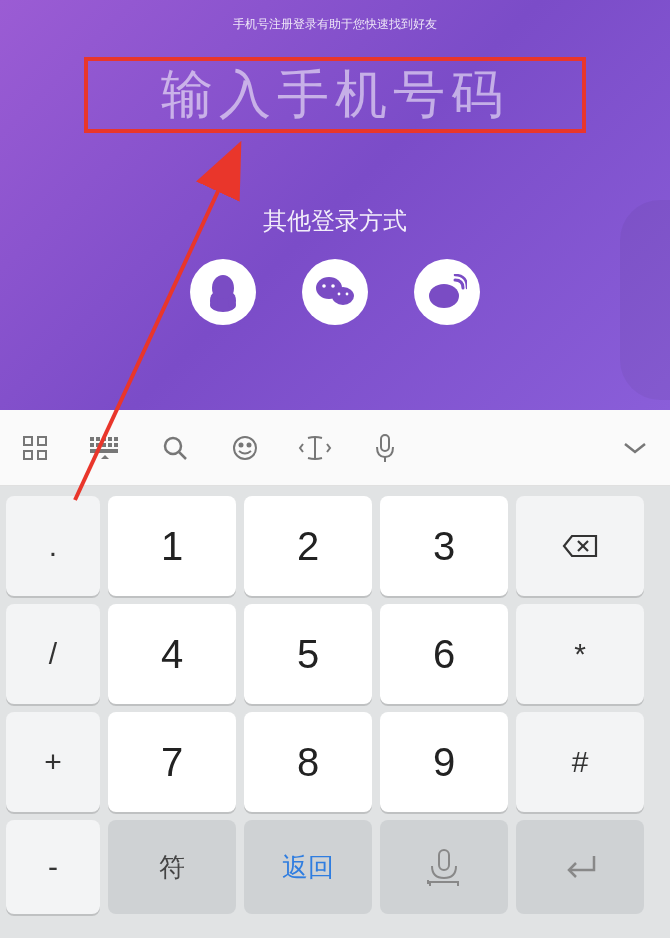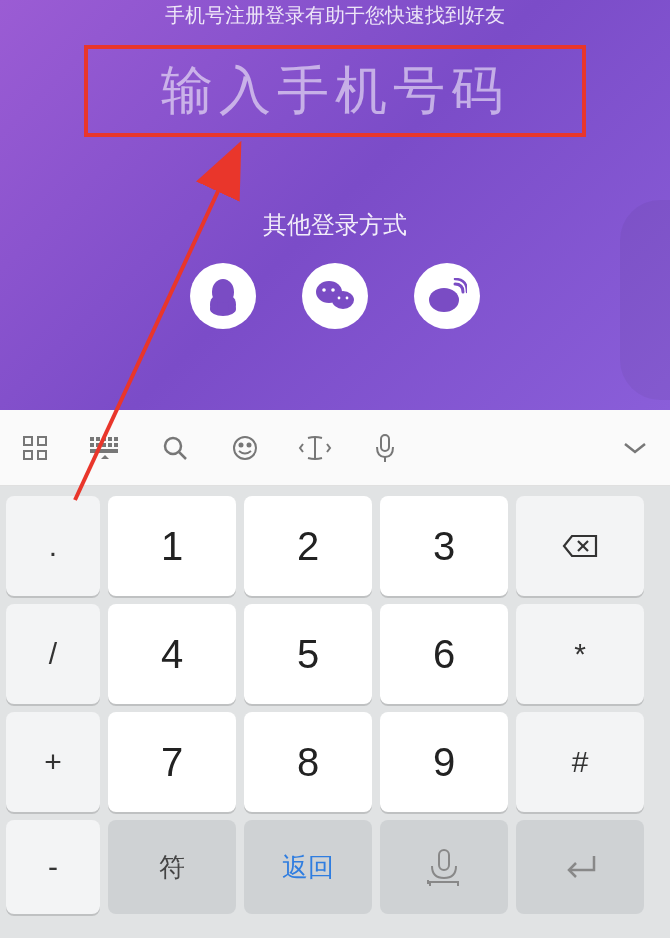--- a/index.html
+++ b/index.html
@@ -13,30 +13,30 @@
     .top-section {
       height: 410px;
       background: linear-gradient(135deg, #9b5cd4 0%, #7b4cc8 50%, #8a5ed9 100%);
       position: relative;
       color: white;
       display: flex;
       flex-direction: column;
       align-items: center;
     }
     .subtitle {
-      margin-top: 2px;
-      font-size: 20px;
+      margin-top: 16px;
+      font-size: 12px;
       color: rgba(255,255,255,0.85);
       white-space: nowrap;
       overflow: hidden;
     }
     .phone-input-box {
-      margin-top: 16px;
+      margin-top: 24px;
       width: 502px;
-      height: 92px;
+      height: 76px;
       border: 4px solid #e9362b;
       display: flex;
       align-items: center;
       justify-content: center;
     }
     .phone-placeholder {
       font-size: 52px;
       font-weight: 300;
       color: rgba(255,255,255,0.55);
       letter-spacing: 6px;

